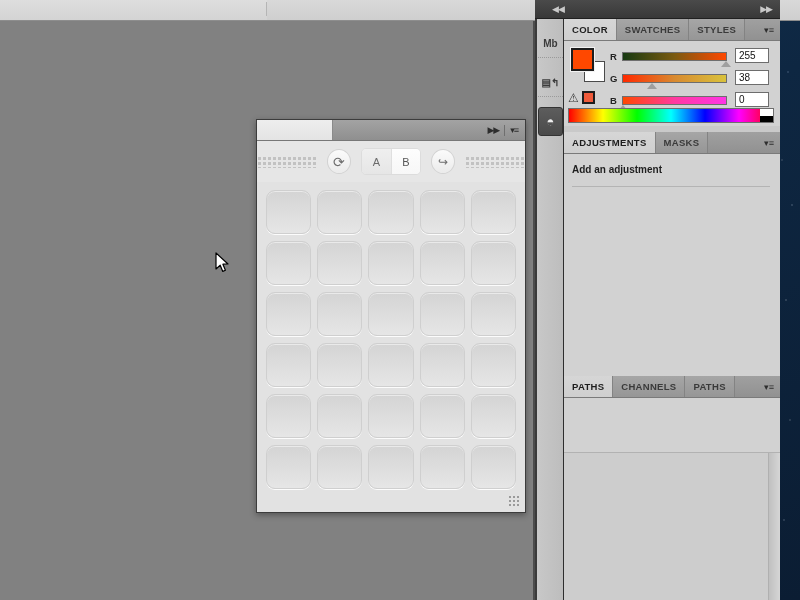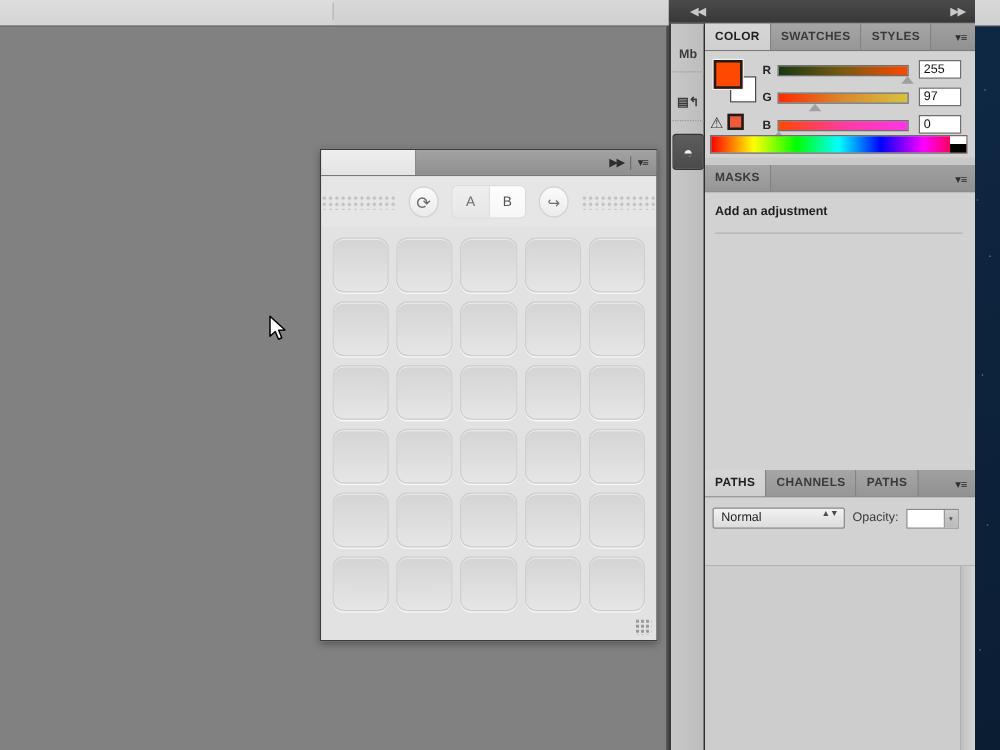--- a/index.html
+++ b/index.html
@@ -354,36 +354,39 @@
             </span>
           </div>
           <div class="sl-val" style="left:171px; top:7px;">255</div>
 
           <div class="slider-row" style="top:30px;">
             <span class="sl-label">G</span>
             <span class="sl-track g">
               <span class="sl-thumb" id="thumbG" style="left: calc(28% - 5px);"></span>
             </span>
           </div>
-          <div class="sl-val" style="left:171px; top:29px;">97</div>
+          <div class="sl-val" style="left:171px; top:29px;">38</div>
 
           <div class="slider-row" style="top:52px;">
             <span class="sl-label">B</span>
             <span class="sl-track b">
               <span class="sl-thumb" id="thumbB" style="left: calc(0% - 5px);"></span>
             </span>
           </div>
           <div class="sl-val" style="left:171px; top:51px;">0</div>
 
           <div class="spectrum"></div>
         </div>
       </div>
 
       <div class="pgroup" id="adjPanel">
         <div class="ptabs">
+          <div class="ptab active">
+            <span>ADJUSTMENTS</span>
+          </div>
           <div class="ptab">
             <span>MASKS</span>
           </div>
           <div class="ptab-filler"></div>
           <div class="pmenu">▾≡</div>
         </div>
         <div class="pbody adj-body">
           <div class="adj-title">Add an adjustment</div>
           <div class="adj-rule"></div>
         </div>
@@ -398,30 +401,20 @@
             <span>CHANNELS</span>
           </div>
           <div class="ptab">
             <span>PATHS</span>
           </div>
           <div class="ptab-filler"></div>
           <div class="pmenu">▾≡</div>
         </div>
 
         <div class="pbody lay-body">
-          <div class="blend-row">
-            <div class="blend-sel">
-              <span>Normal</span>
-              <span class="stepper">▲▼</span>
-            </div>
-            <span class="op-label">Opacity:</span>
-            <span class="num-field">
-              <span class="caret">▾</span>
-            </span>
-          </div>
 
 
           <div class="lay-rule"></div>
           <div class="lay-list">
             <div class="lay-scroll"></div>
           </div>
         </div>
       </div>
 
     </div>

